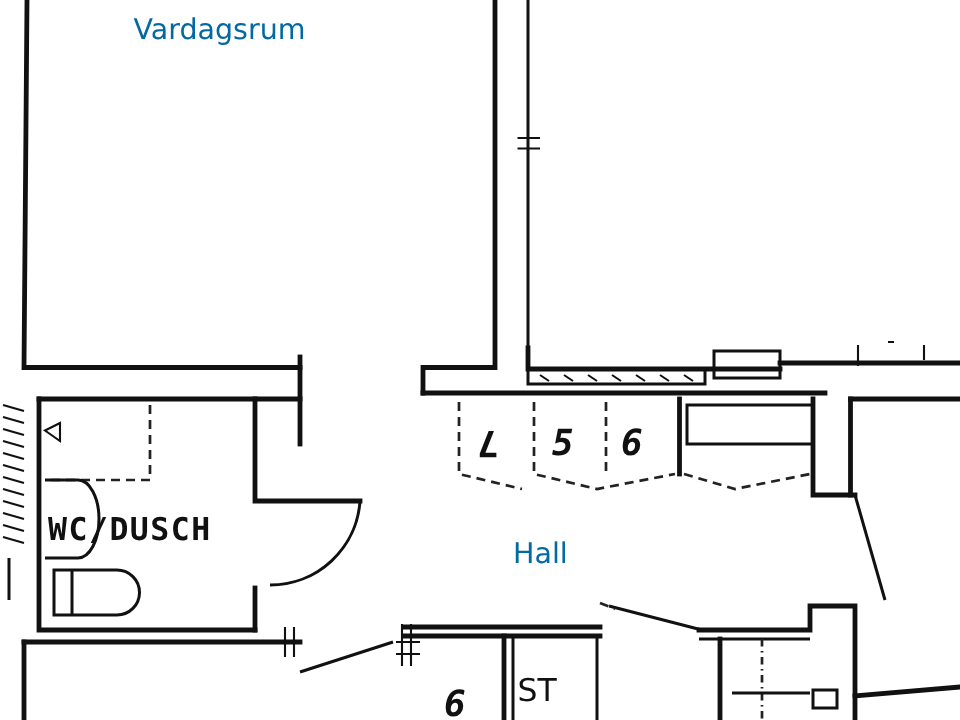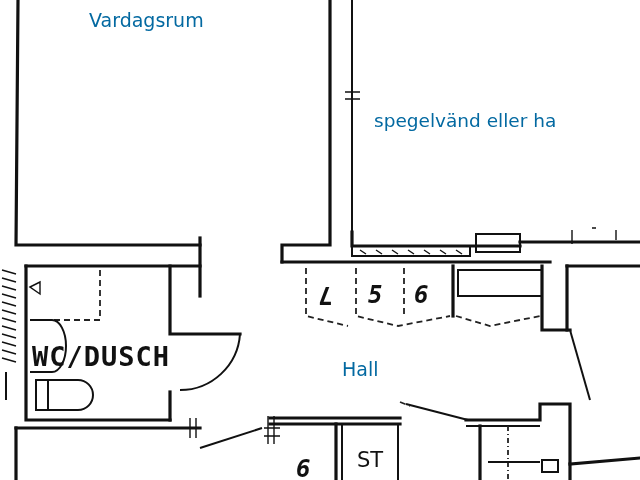--- a/index.html
+++ b/index.html
@@ -86,25 +86,24 @@
     <path class="wall-thin" d="M488 462 L540 462"></path>
     <rect class="fixture" x="542" y="460" width="16" height="12"></rect>
     <path class="wall" d="M570 464 L640 458"></path>
     <path class="wall-thin" d="M570 330 L590 400"></path>
   </g>
 </svg>
 
 <div class="label room-label" style="left:89px; top:9px;">Vardagsrum</div>
 
 <div class="label note" style="left:374px; top:104px;">
-  <div>spegelvänd eller ha</div>
 </div>
 
-<div class="stamp" style="left:32px; top:341px; font-size:27px; letter-spacing:1px;">WC/DUSCH</div>
+<div class="stamp" style="left:32px; top:341px; font-size:21px; letter-spacing:1px;">WC/DUSCH</div>
 
 <div class="label room-label" style="left:342px; top:358px;">Hall</div>
 
-<div class="label room-label" style="left:345px; top:448px; font-size:21px; color:#111;margin-left:12px;">ST</div>
+<div class="label room-label" style="left:345px; top:448px; font-size:21px; color:#111;">ST</div>
 
 <div class="stamp" style="left:318px; top:281px; font-size:24px; transform:rotate(180deg);">7</div>
 <div class="stamp" style="left:368px; top:281px; font-size:24px; font-style:italic;">5</div>
 <div class="stamp" style="left:414px; top:281px; font-size:24px; font-style:italic;">6</div>
 <div class="stamp" style="left:296px; top:455px; font-size:24px; font-style:italic;">6</div>
 
 </body></html>

